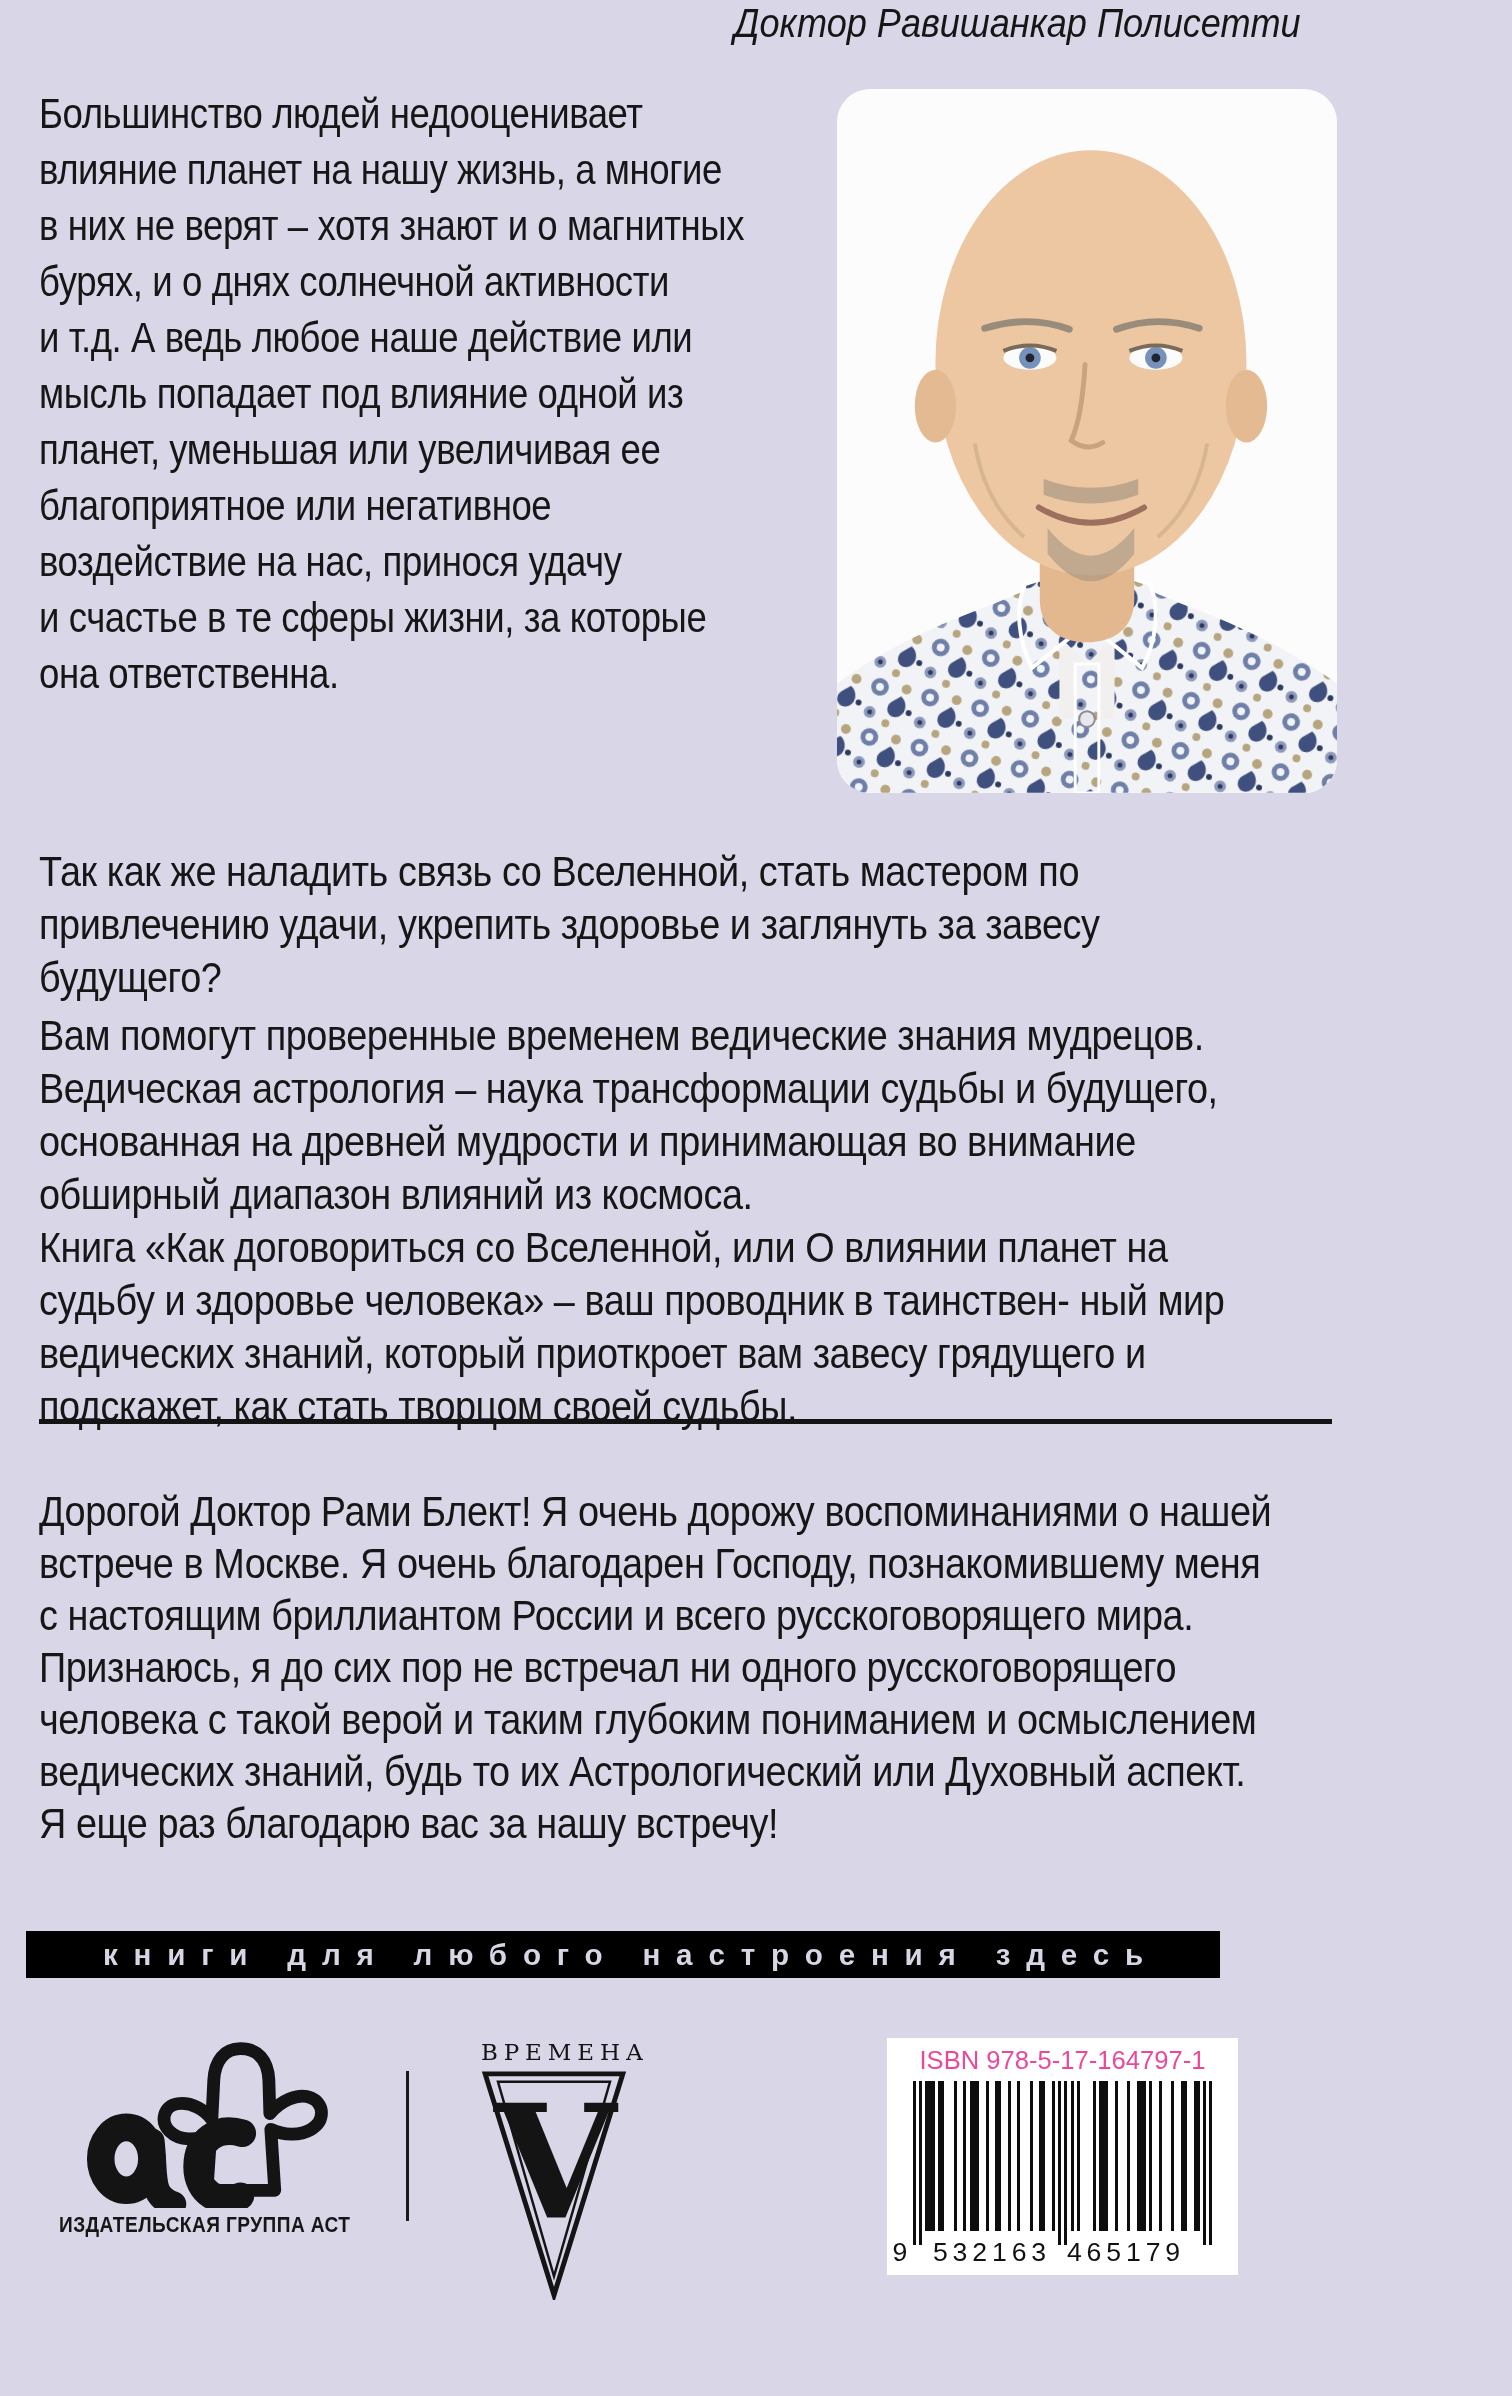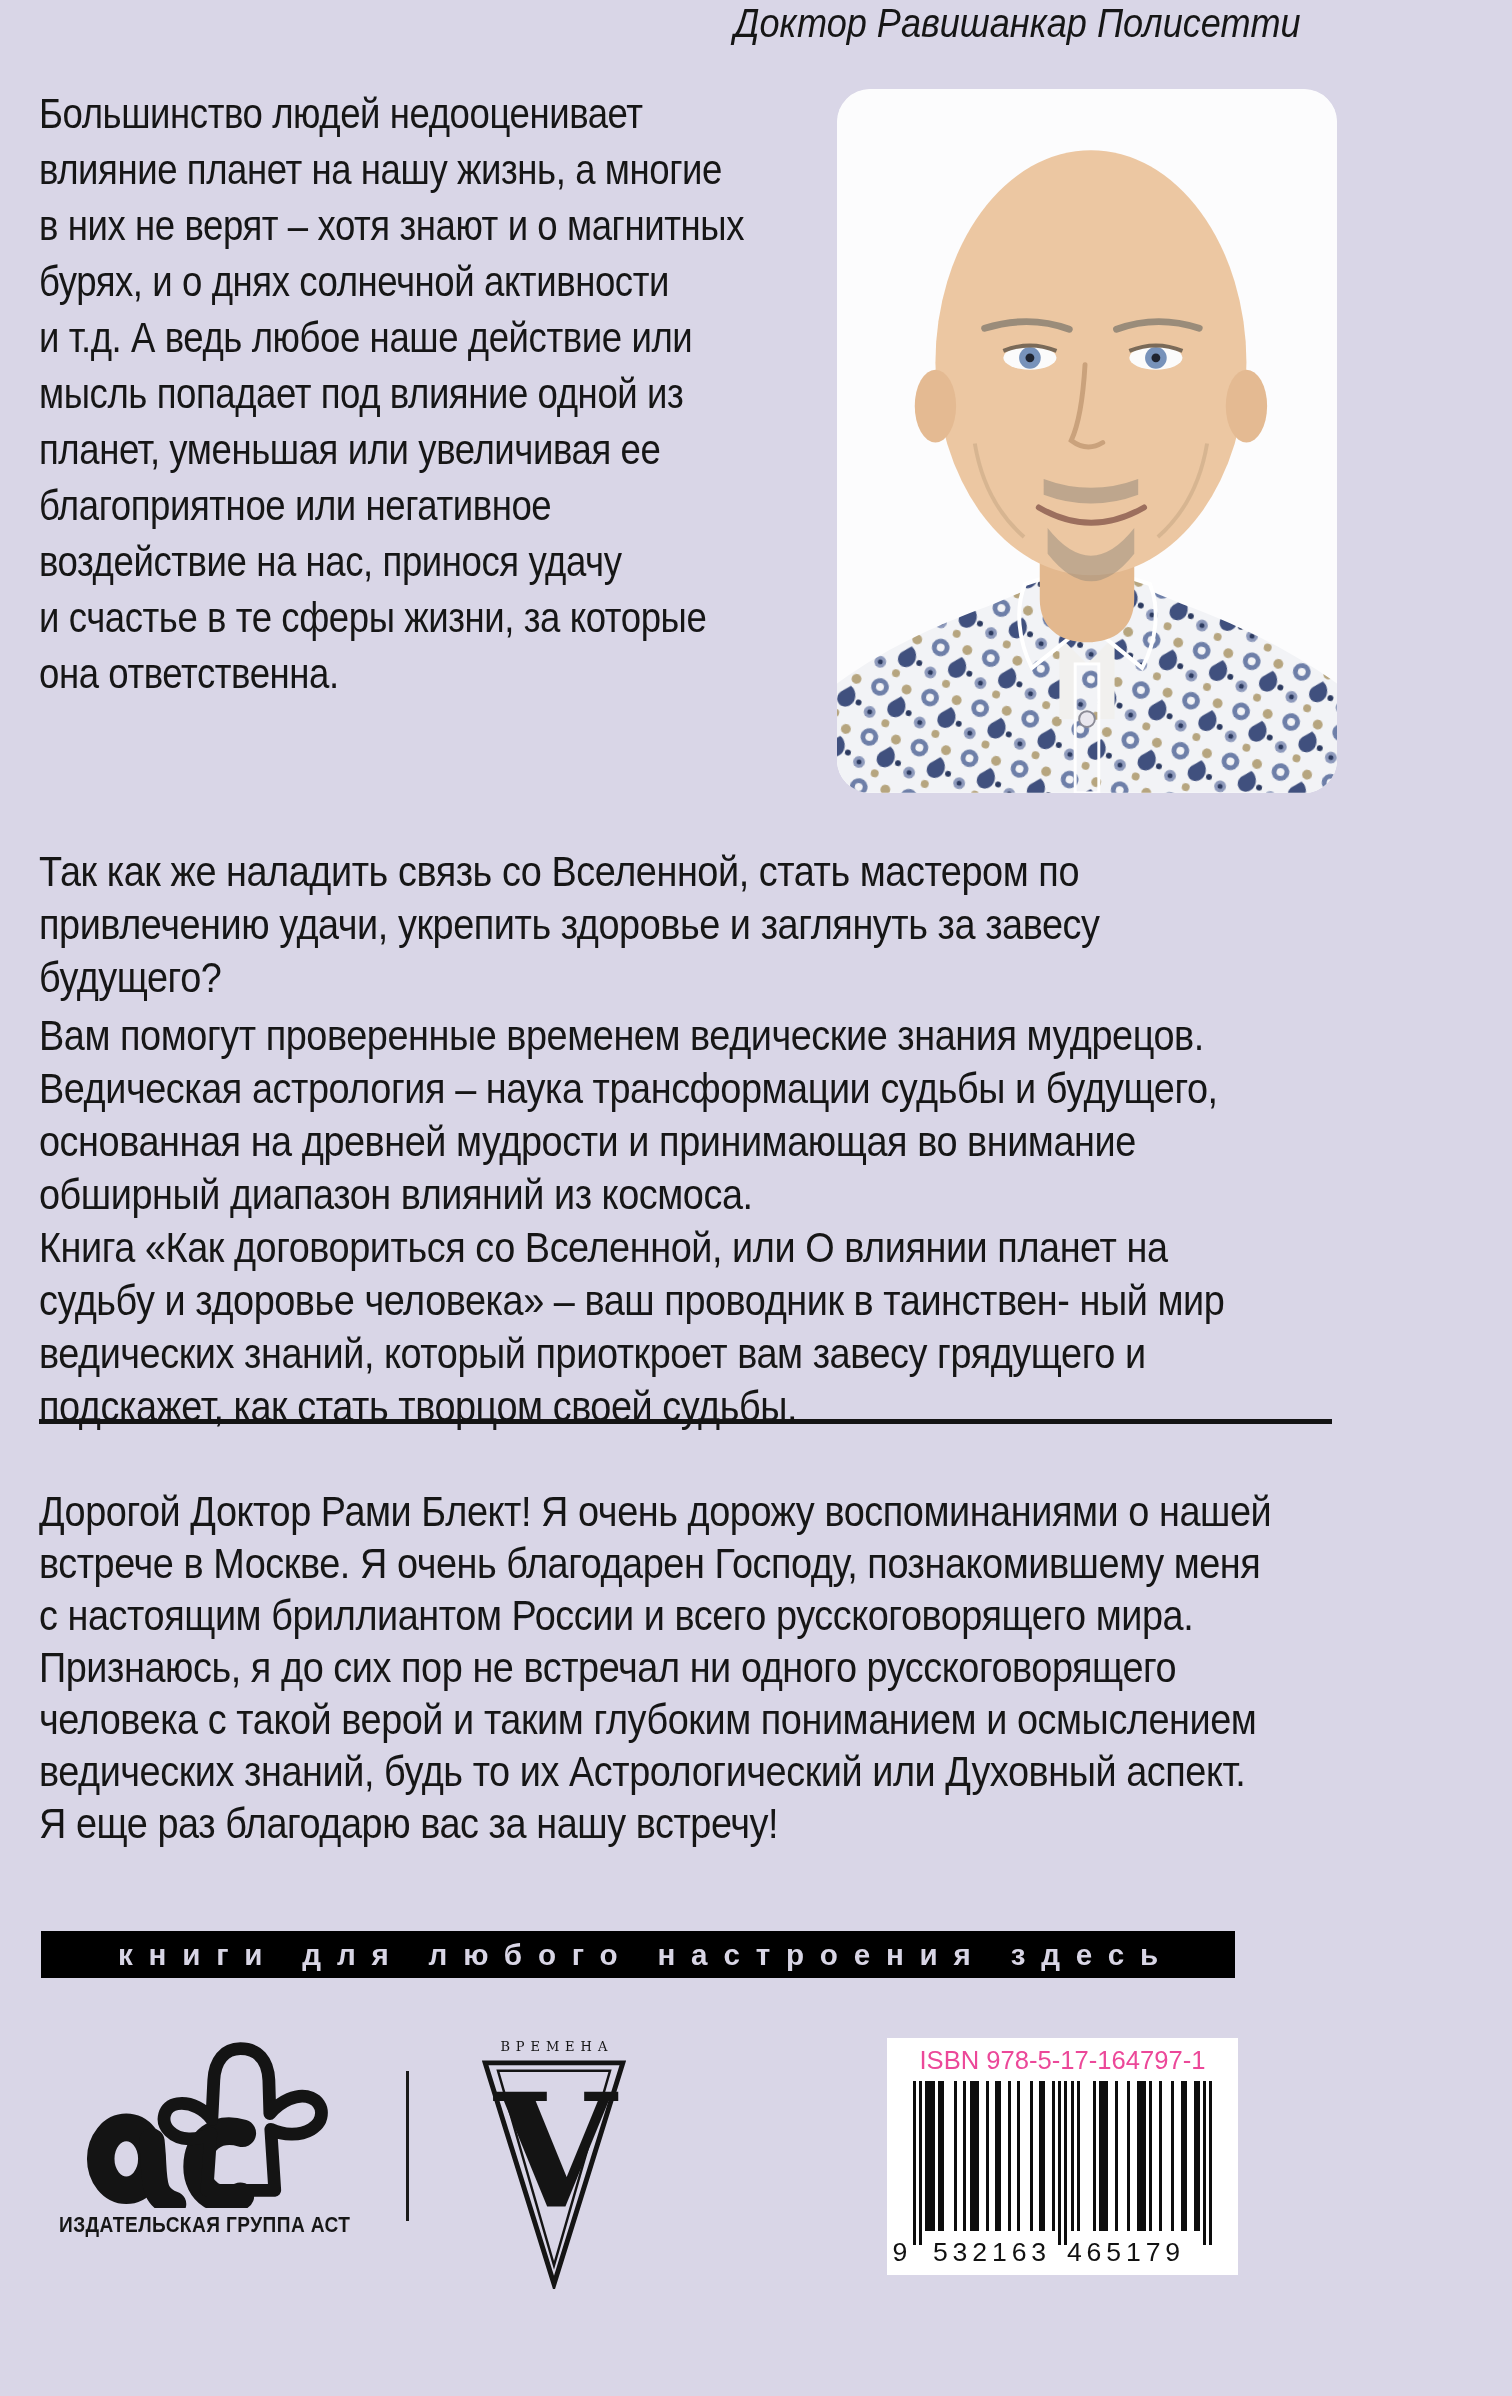--- a/index.html
+++ b/index.html
@@ -45,41 +45,41 @@
     font-size:41px;font-style:italic;
     text-align:right;
     transform:scaleX(.88);transform-origin:0 0;
     white-space:pre;
   }
   .photo{
     position:absolute;left:837px;top:89px;width:500px;height:704px;
     border-radius:33px;overflow:hidden;background:#fcfcfd;
   }
   .mood-bar{
-    position:absolute;left:41px;top:1931px;width:1194px;height:47px;
+    position:absolute;left:26px;top:1931px;width:1194px;height:47px;
     background:#000;display:flex;align-items:center;justify-content:center;
   }
   .mood-bar span{
     color:#d8d5e5;font-size:29.6px;font-weight:bold;
     letter-spacing:15.8px;padding-left:15.8px;white-space:nowrap;
   }
   .ast-logo{position:absolute;left:59px;top:2031px;width:286px;height:177px;}
   .ast-caption{
     position:absolute;left:59px;top:2212px;width:325px;
     font-size:21.7px;font-weight:bold;letter-spacing:0.5px;
     transform:scaleX(.88);transform-origin:0 0;white-space:nowrap;
   }
   .logo-divider{
     position:absolute;left:406px;top:2071px;width:3px;height:150px;
     background:#1a1a1a;
   }
   .vremena{position:absolute;left:475px;top:2039px;width:158px;}
   .vremena-label{
     font-family:"DejaVu Serif","Liberation Serif",serif;
-    font-size:13px;letter-spacing:5.9px;text-align:center;
+    font-size:23px;letter-spacing:5.9px;text-align:center;
     color:#141414;white-space:nowrap;margin-left:5.9px;
   }
   .vremena svg{display:block;margin:3.9px auto 0 auto;}
   .barcode-box{
     position:absolute;left:887px;top:2038px;width:351px;height:237px;
     background:#fff;
   }
   .isbn{
     position:absolute;left:0;top:7.9px;width:100%;
     text-align:center;font-size:25.6px;color:#ec4899;white-space:nowrap;

